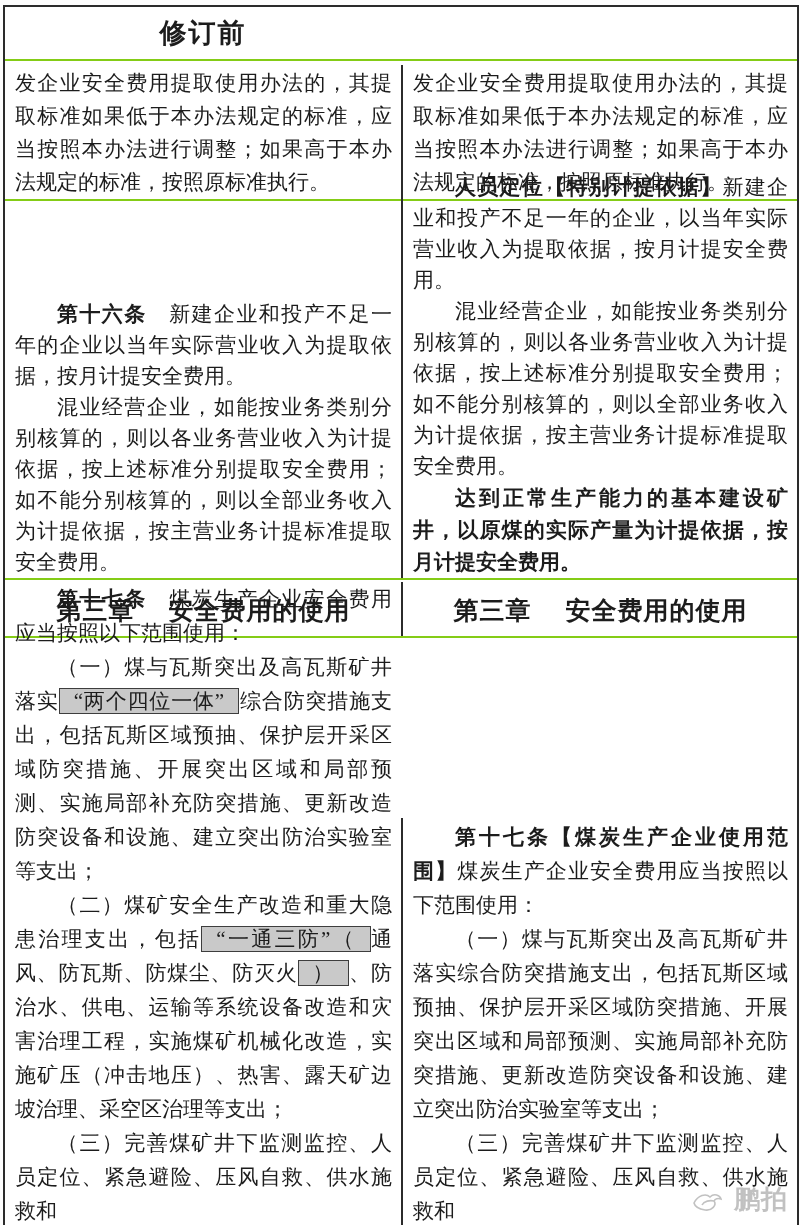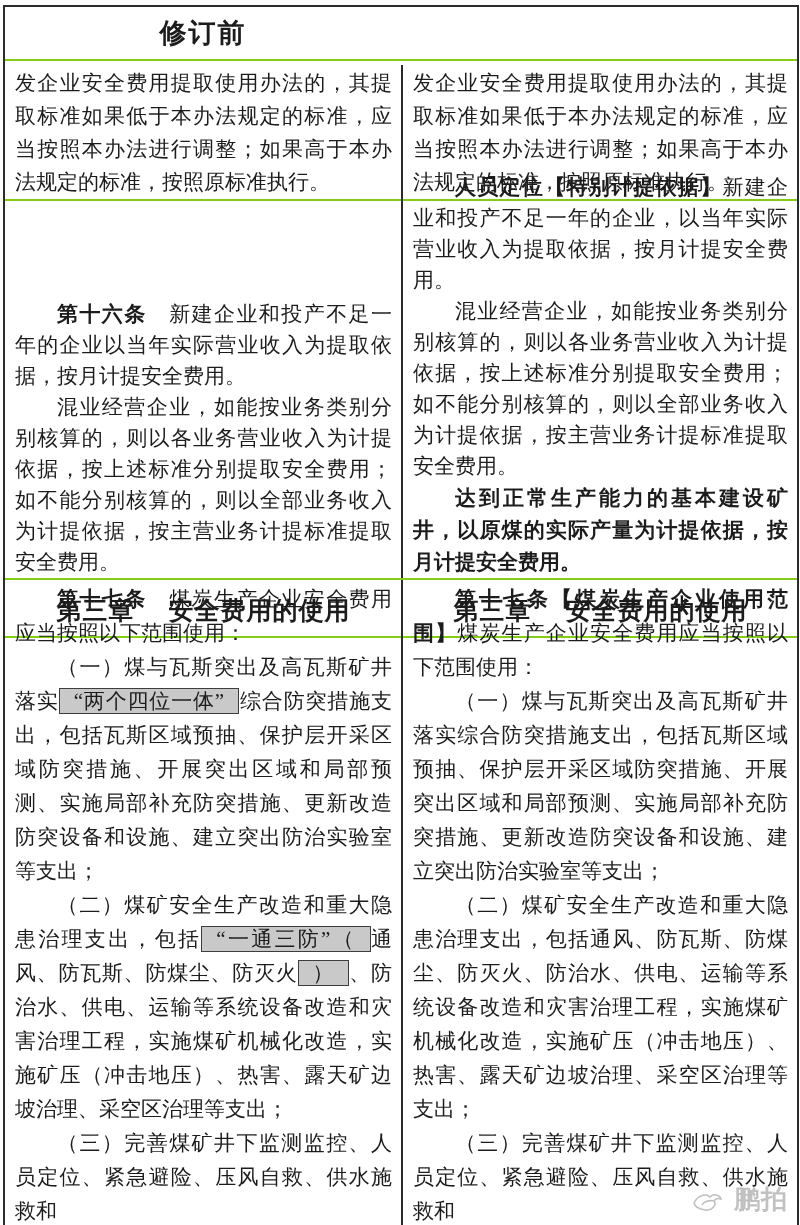--- a/index.html
+++ b/index.html
@@ -99,21 +99,20 @@
     <div class="row r-art17">
       <div class="cell">
           <p class="para indent"><span class="bold">第十七条</span><span>　煤炭生产企业安全费用应当按照以下范围使用：</span></p>
           <p class="para indent"><span>（一）煤与瓦斯突出及高瓦斯矿井落实</span><span class="hl">“两个四位一体”</span><span>综合防突措施支出，包括瓦斯区域预抽、保护层开采区域防突措施、开展突出区域和局部预测、实施局部补充防突措施、更新改造防突设备和设施、建立突出防治实验室等支出；</span></p>
           <p class="para indent"><span>（二）煤矿安全生产改造和重大隐患治理支出，包括</span><span class="hl">“一通三防”（</span><span>通风、防瓦斯、防煤尘、防灭火</span><span class="hl">）</span><span>、防治水、供电、运输等系统设备改造和灾害治理工程，实施煤矿机械化改造，实施矿压（冲击地压）、热害、露天矿边坡治理、采空区治理等支出；</span></p>
           <p class="para indent"><span>（三）完善煤矿井下监测监控、人员定位、紧急避险、压风自救、供水施救和</span></p>
         </div>
       <div class="cell">
           <p class="para indent"><span class="bold">第十七条【煤炭生产企业使用范围】</span><span>煤炭生产企业安全费用应当按照以下范围使用：</span></p>
           <p class="para indent"><span>（一）煤与瓦斯突出及高瓦斯矿井落实综合防突措施支出，包括瓦斯区域预抽、保护层开采区域防突措施、开展突出区域和局部预测、实施局部补充防突措施、更新改造防突设备和设施、建立突出防治实验室等支出；</span></p>
-          <p class="para indent"><span>（二）煤矿安全生产改造和重大隐患治理支出，包括通风、防瓦斯、防煤尘、防灭火、防治水、供电、运输等系统设备改造和灾害治理工程，实施煤矿机械化改造，实施矿压（冲击地压）、热害、露天矿边坡治理、采空区治理等支出；</span></p>
           <p class="para indent"><span>（三）完善煤矿井下监测监控、人员定位、紧急避险、压风自救、供水施救和</span></p>
         </div>
     </div>
 
   </div>
 
   <div class="watermark">
     <svg width="34" height="30" viewBox="0 0 34 30">
       <path d="M4 18 C8 10, 16 8, 20 12 C24 8, 30 10, 31 14 C28 13, 25 14, 24 16 C27 20, 22 26, 15 25 C9 24, 5 22, 4 18 Z M24 16 C20 15, 14 16, 12 20" fill="none" stroke="#8f8f8f" stroke-width="1.6"></path>
     </svg>

